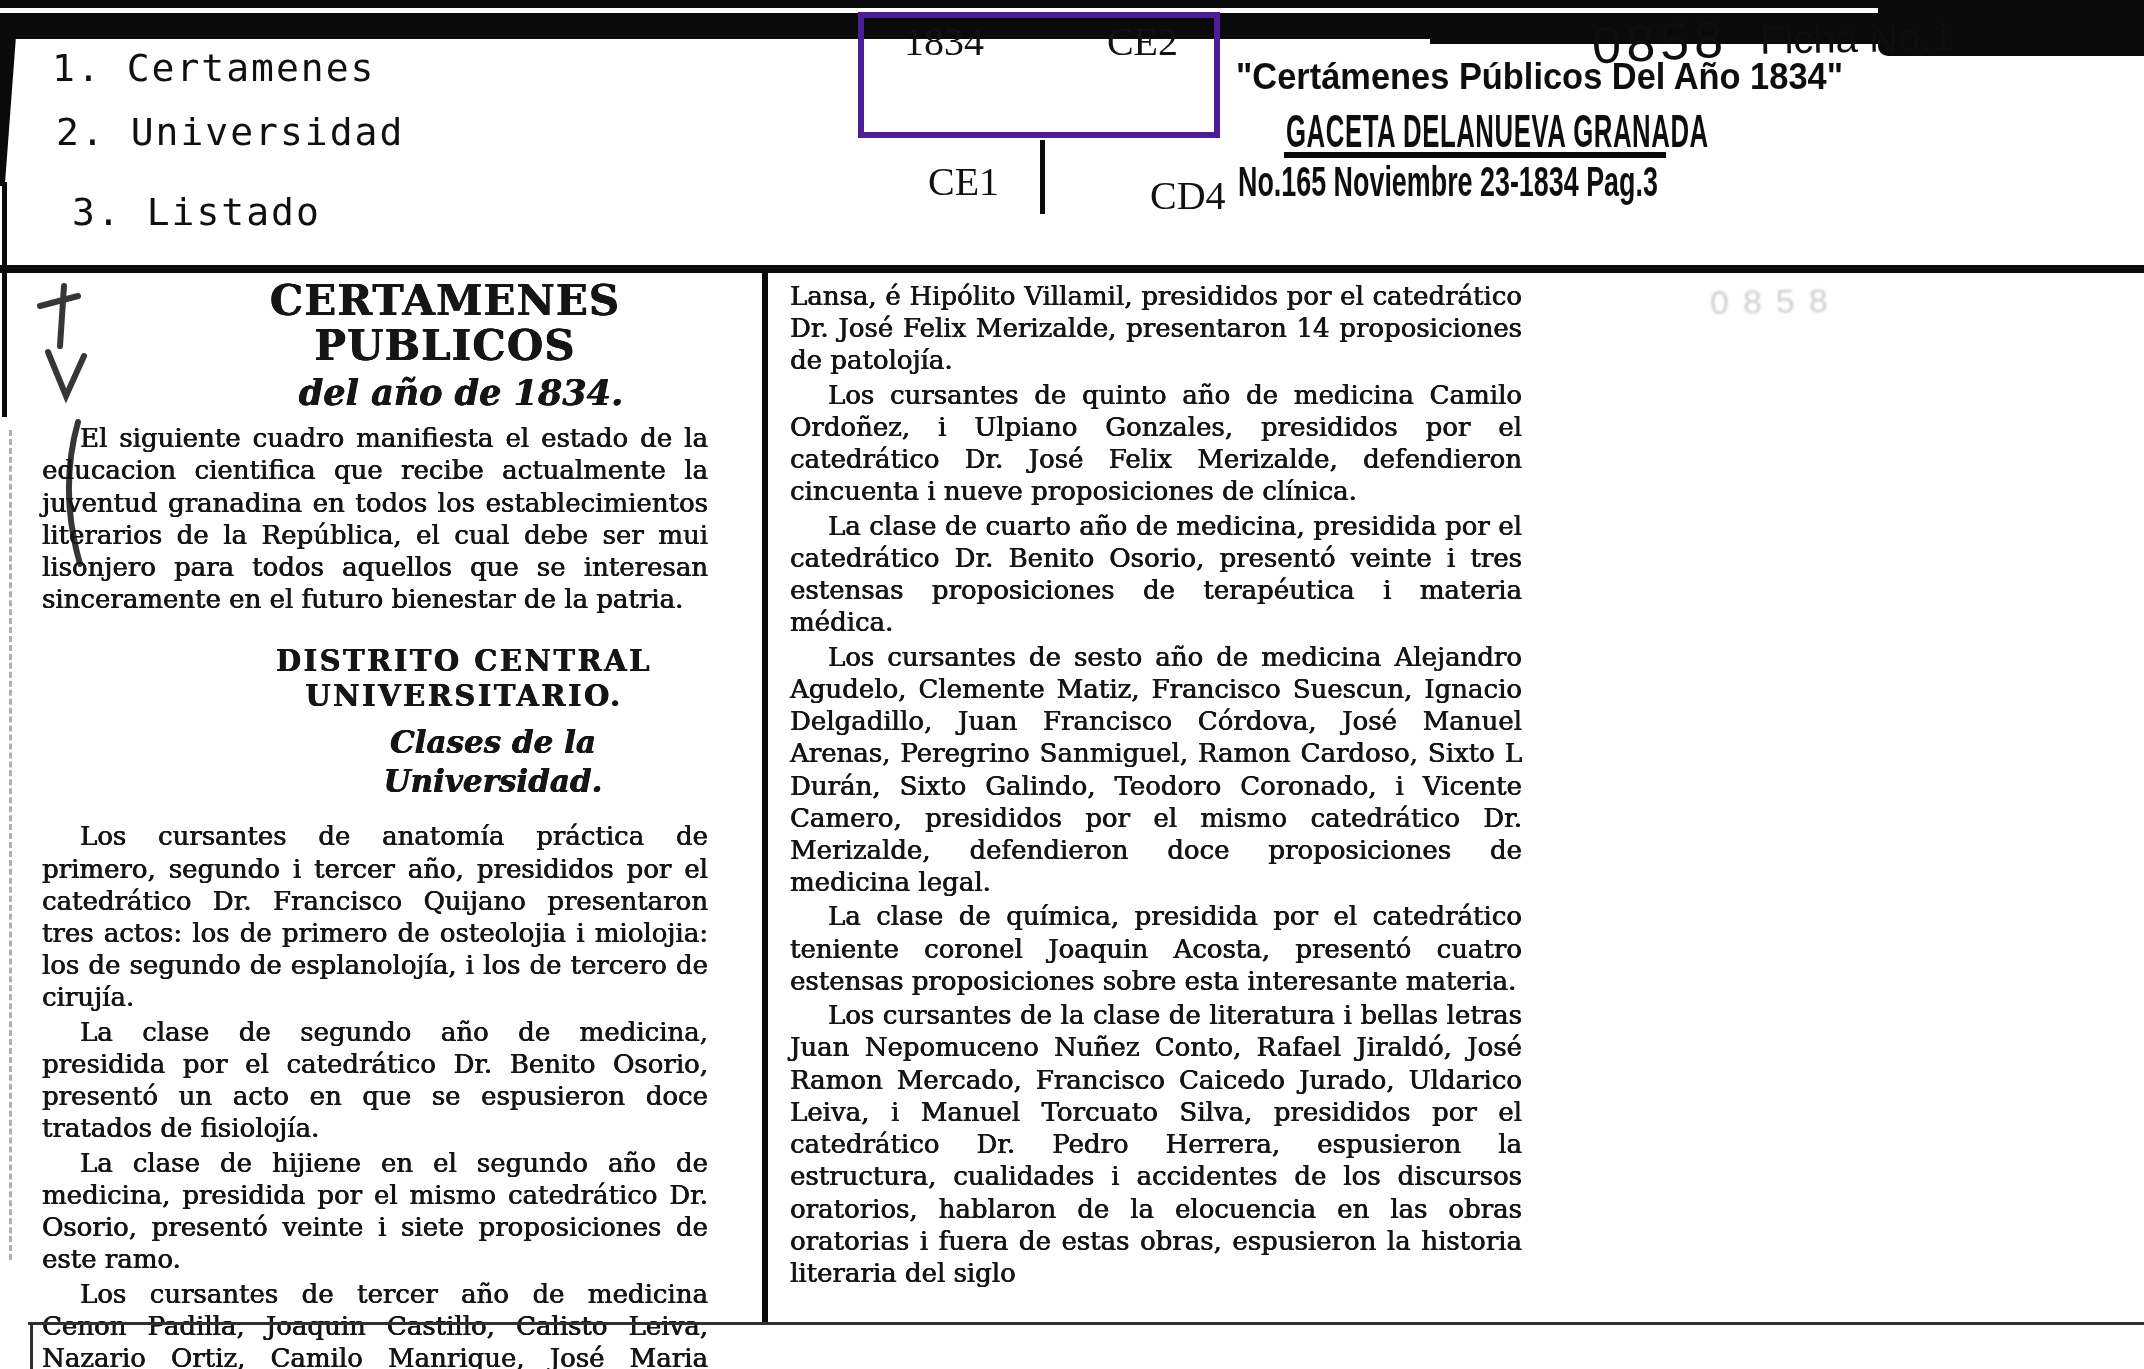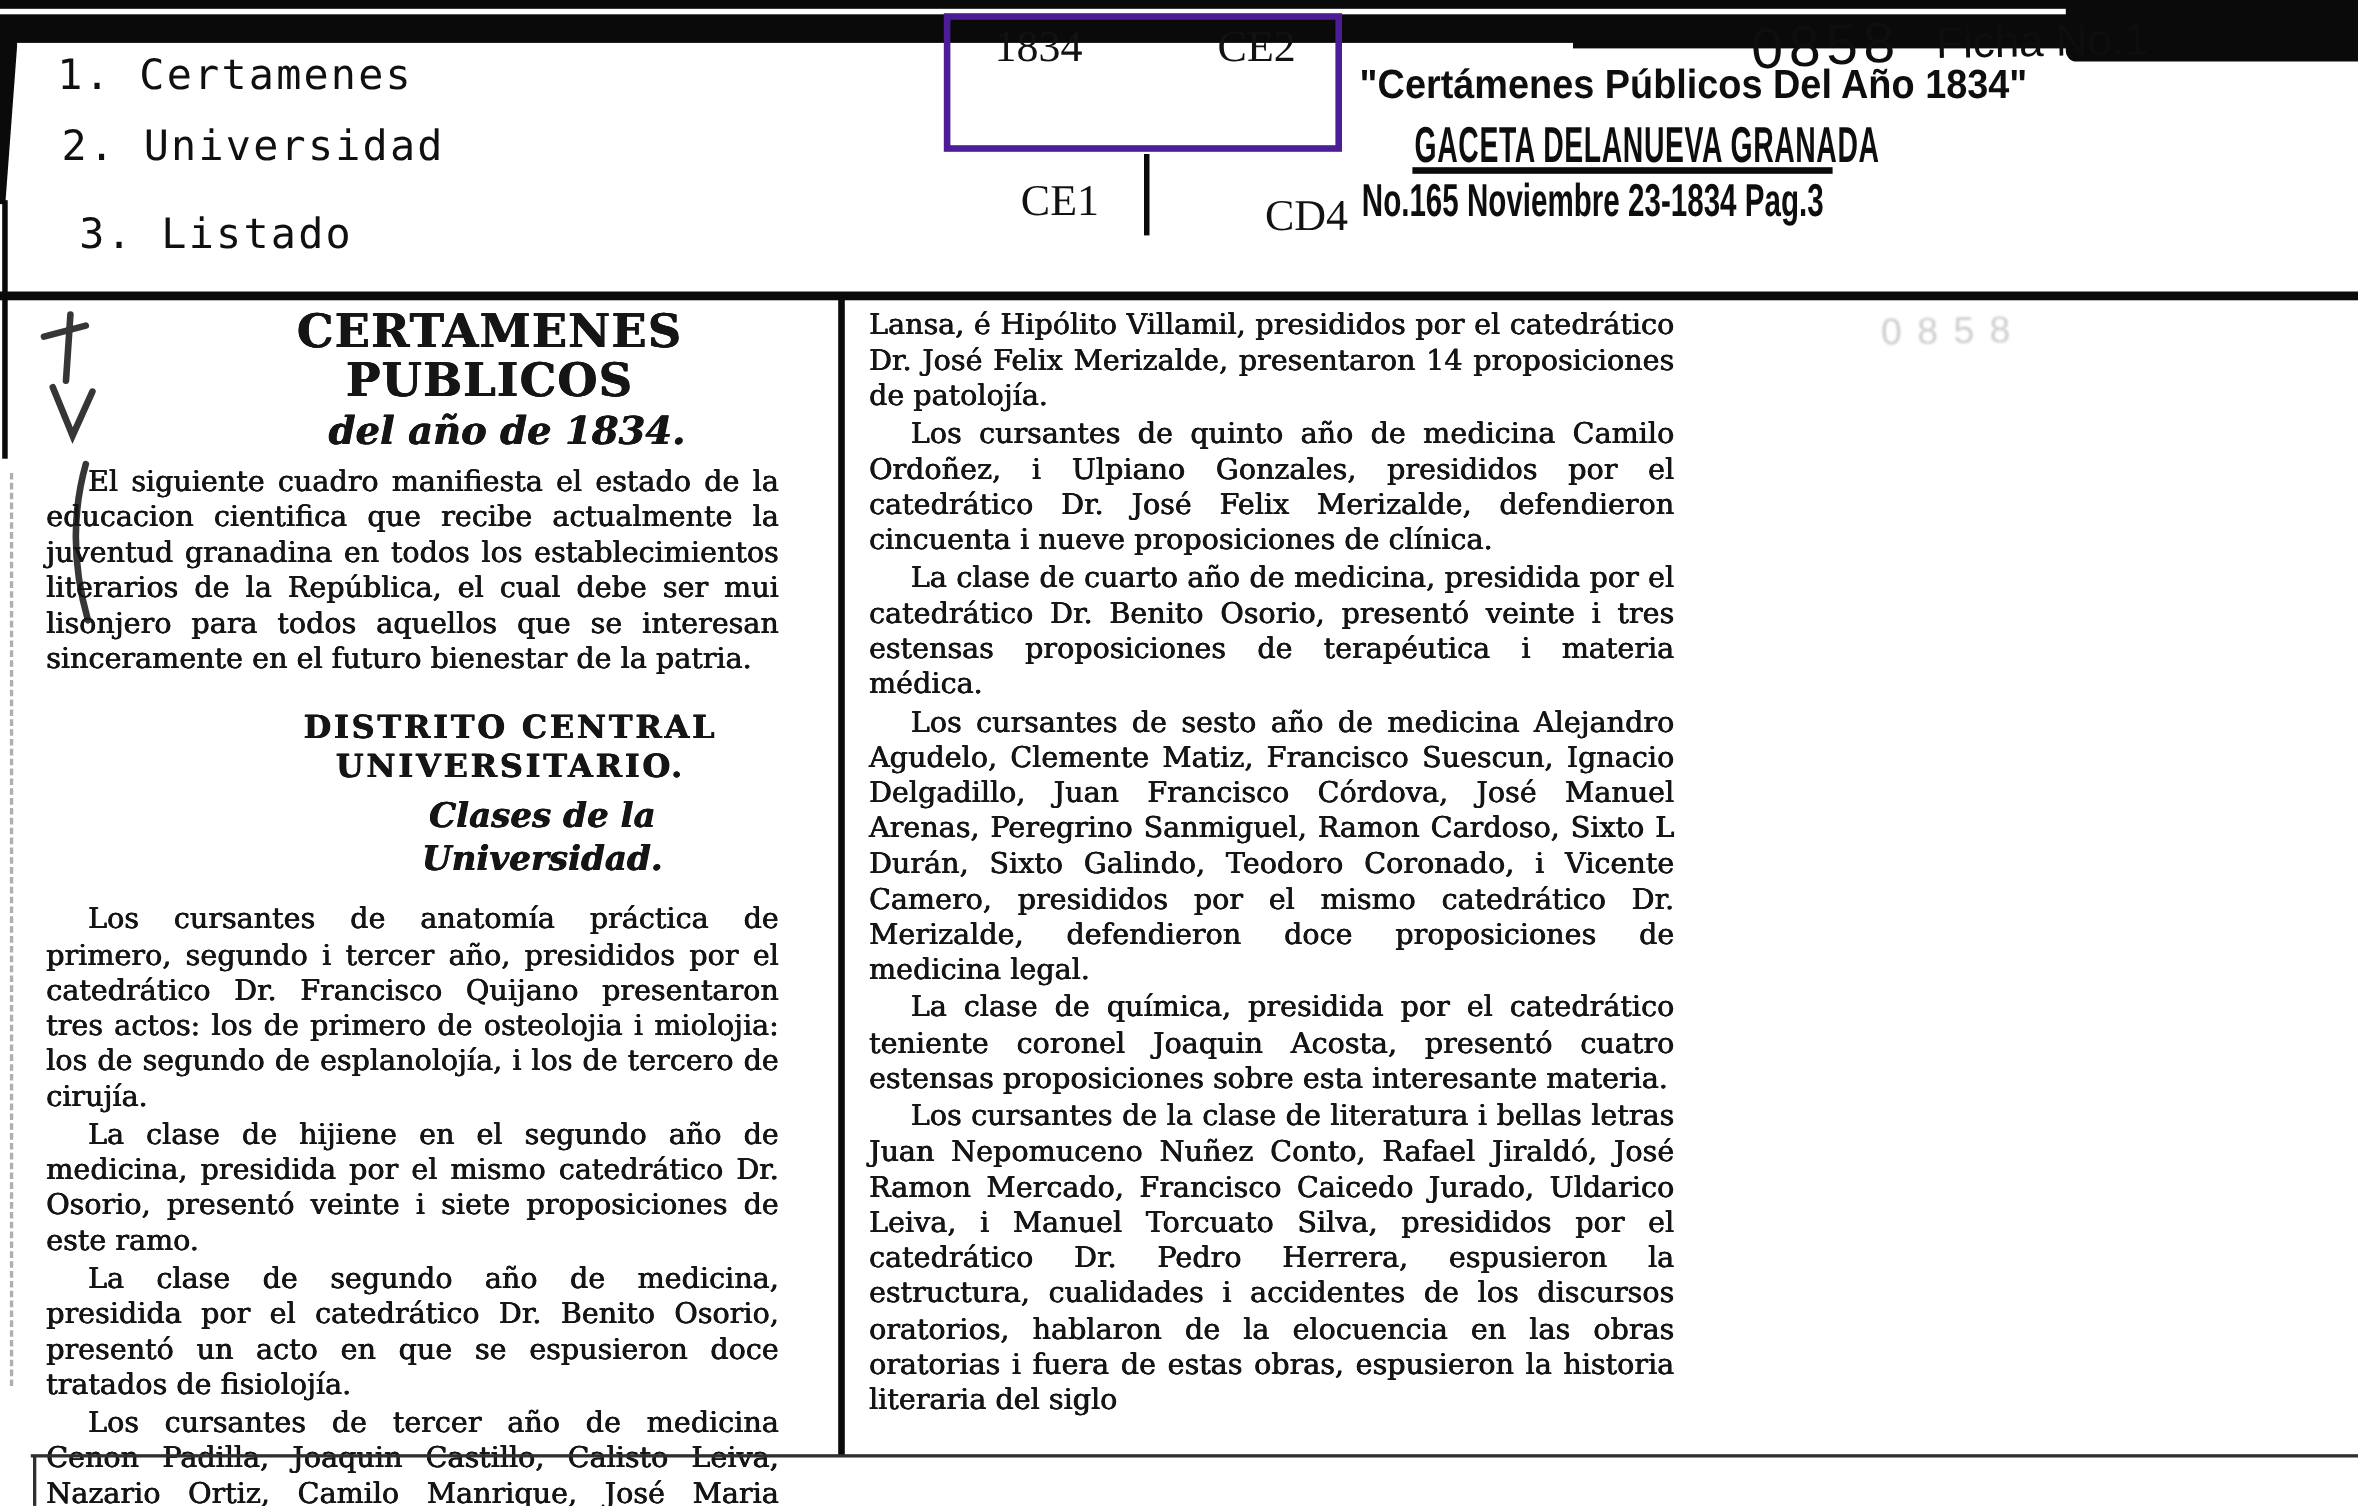--- a/index.html
+++ b/index.html
@@ -125,22 +125,22 @@
     </g>
   </svg>
 
   <div class="article-col" id="col-left">
     <div class="art-title">CERTAMENES PUBLICOS</div>
     <div class="art-subtitle">del año de 1834.</div>
     <p class="para">El siguiente cuadro manifiesta el estado de la educacion cientifica que recibe actualmente la juventud granadina en todos los establecimientos literarios de la República, el cual debe ser mui lisonjero para todos aquellos que se interesan sinceramente en el futuro bienestar de la patria.</p>
     <div class="art-heading">DISTRITO CENTRAL UNIVERSITARIO.</div>
     <div class="art-subheading">Clases de la Universidad.</div>
     <p class="para">Los cursantes de anatomía práctica de primero, segundo i tercer año, presididos por el catedrático Dr. Francisco Quijano presentaron tres actos: los de primero de osteolojia i miolojia: los de segundo de esplanolojía, i los de tercero de cirujía.</p>
+    <p class="para">La clase de segundo año de medicina, presidida por el catedrático Dr. Benito Osorio, presentó un acto en que se espusieron doce tratados de fisiolojía.</p>
     <p class="para">La clase de hijiene en el segundo año de medicina, presidida por el mismo catedrático Dr. Osorio, presentó veinte i siete proposiciones de este ramo.</p>
-    <p class="para">La clase de segundo año de medicina, presidida por el catedrático Dr. Benito Osorio, presentó un acto en que se espusieron doce tratados de fisiolojía.</p>
     <p class="para">Los cursantes de tercer año de medicina Cenon Padilla, Joaquin Castillo, Calisto Leiva, Nazario Ortiz, Camilo Manrique, José Maria Castro, Lazaro Herrera, Eujenio Umaña, Manuel Maria Buenaventura, Joaquin Burbano, Domingo</p>
   </div>
 
   <div class="abs bar" id="col-rule"></div>
 
   <div class="article-col" id="col-right">
     <p class="para cont">Lansa, é Hipólito Villamil, presididos por el catedrático Dr. José Felix Merizalde, presentaron 14 proposiciones de patolojía.</p>
     <p class="para">Los cursantes de quinto año de medicina Camilo Ordoñez, i Ulpiano Gonzales, presididos por el catedrático Dr. José Felix Merizalde, defendieron cincuenta i nueve proposiciones de clínica.</p>
     <p class="para">La clase de cuarto año de medicina, presidida por el catedrático Dr. Benito Osorio, presentó veinte i tres estensas proposiciones de terapéutica i materia médica.</p>
     <p class="para">Los cursantes de sesto año de medicina Alejandro Agudelo, Clemente Matiz, Francisco Suescun, Ignacio Delgadillo, Juan Francisco Córdova, José Manuel Arenas, Peregrino Sanmiguel, Ramon Cardoso, Sixto L Durán, Sixto Galindo, Teodoro Coronado, i Vicente Camero, presididos por el mismo catedrático Dr. Merizalde, defendieron doce proposiciones de medicina legal.</p>

